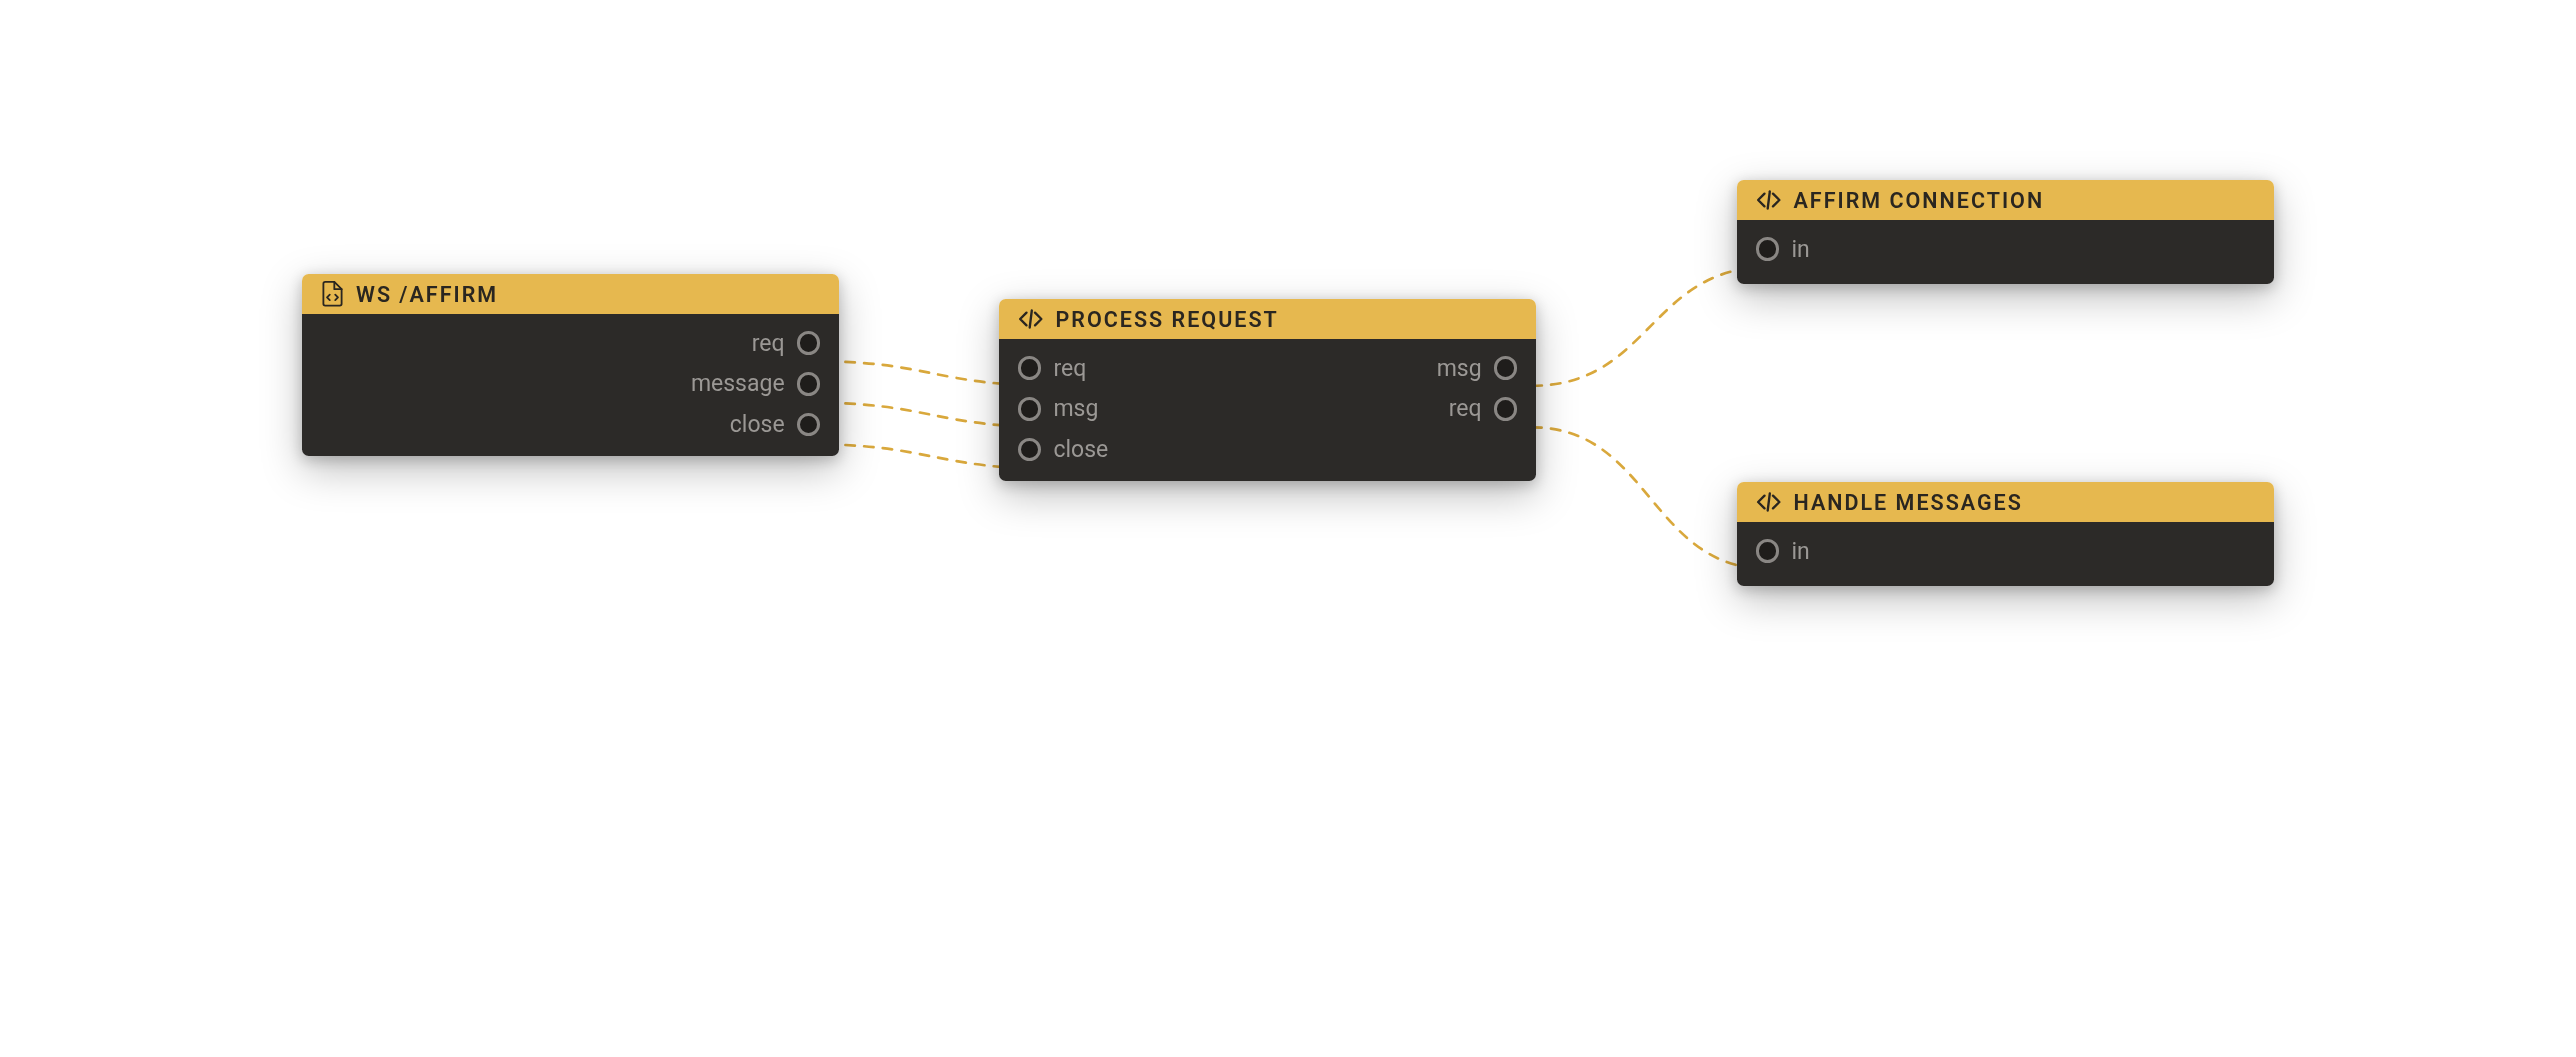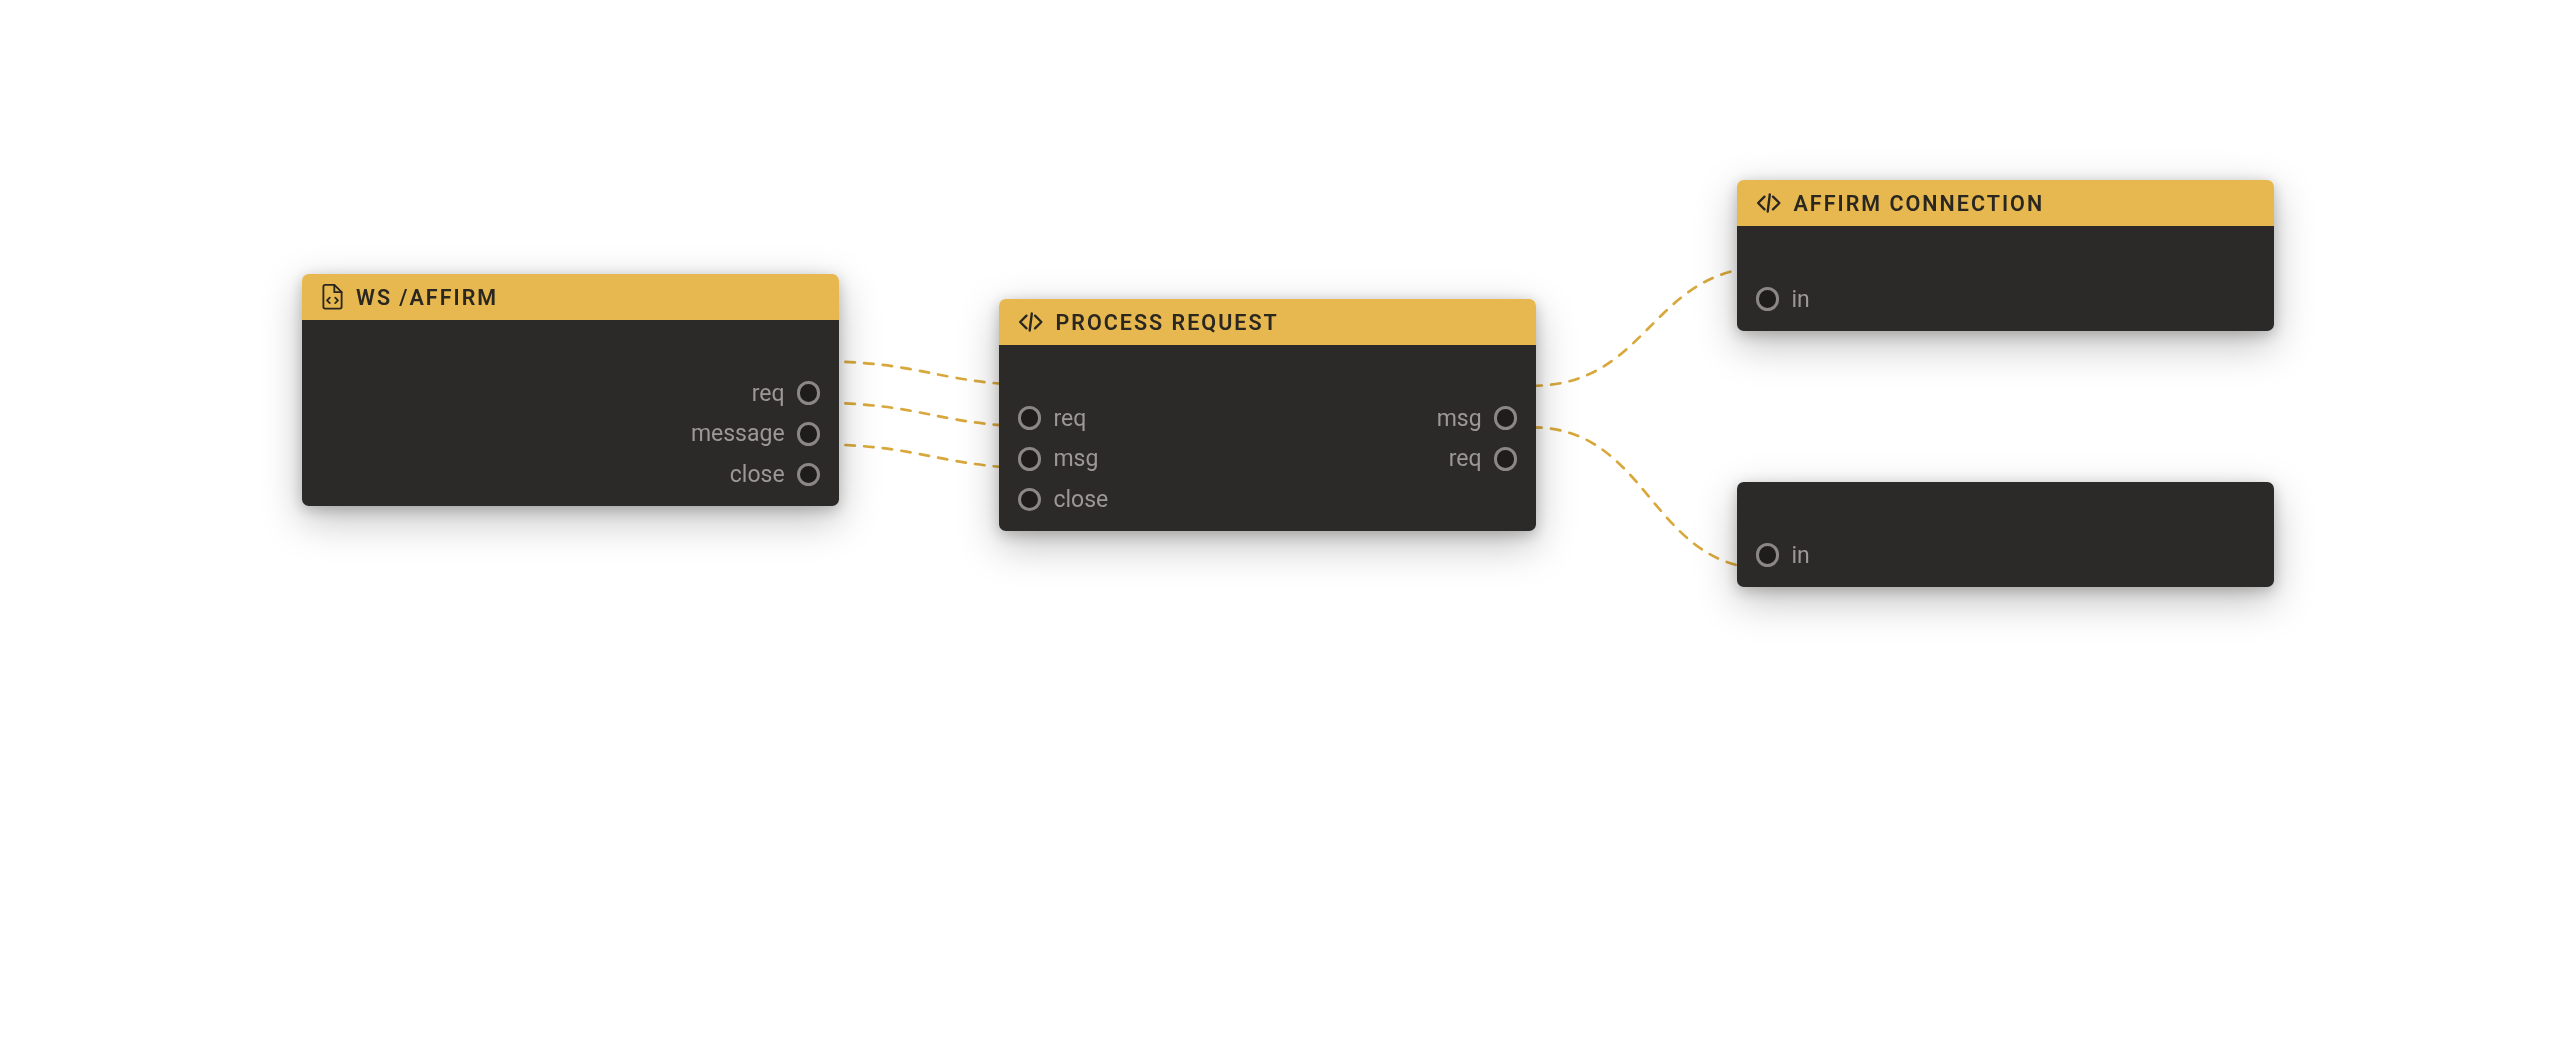--- a/index.html
+++ b/index.html
@@ -9,23 +9,23 @@
     --port-fg:#9b9895;
     --port-ring:#8a8784;
     --wire:#d9a83c;
     --node-radius:6.7px;
   }
   html,body{margin:0;padding:0;width:100%;height:100%;background:#ffffff;font-family:-apple-system,BlinkMacSystemFont,"Segoe UI",Roboto,Helvetica,Arial,sans-serif;}
   .canvas{position:relative;width:2576px;height:1058px;}
   svg.wires{position:absolute;inset:0;width:100%;height:100%;pointer-events:none;}
 
   .node{position:absolute;border-radius:var(--node-radius);overflow:hidden;box-shadow:0 13.4px 40px rgba(0,0,0,0.25),0 3.4px 13.4px rgba(0,0,0,0.20);}
-  .node-header{background:var(--header-bg);color:var(--header-fg);display:flex;align-items:center;gap:12px;padding:0 19px;height:46px;font-weight:600;letter-spacing:2px;font-size:21.5px;}
+  .node-header{background:var(--header-bg);color:var(--header-fg);display:flex;align-items:center;gap:12px;padding:0 19px;height:40px;font-weight:600;letter-spacing:2px;font-size:21.5px;}
   .node-body{background:var(--body-bg);padding:17.4px 19px 20px;display:flex;justify-content:space-between;gap:27px;min-height:27px;}
-  .ports{display:flex;flex-direction:column;gap:17.4px;margin-top:44px;}
+  .ports{display:flex;flex-direction:column;gap:17.4px;}
   .ports.in{align-items:flex-start;}
   .ports.out{align-items:flex-end;}
   .port{display:flex;align-items:center;gap:12px;color:var(--port-fg);font-size:23px;line-height:1;}
   .port .ring{width:17.4px;height:17.4px;border:3.4px solid var(--port-ring);border-radius:50%;background:#1f1d1b;flex:0 0 auto;}
   .ports.out .port{flex-direction:row;}
   .ports.out .port .ring{order:2;}
   .ports.in .port .ring{order:-1;}
 
   .hdr-icon{display:inline-flex;align-items:center;justify-content:center;}
 </style>
@@ -123,20 +123,30 @@
         <div class="ports in">
           <div class="port">
             <span class="ring"></span>
             <span>in</span>
           </div>
         </div>
         <div class="ports out"></div>
       </div>
     </div>
     <div class="node" style="left: 1737px; top: 482px; width: 537px;">
+      <div class="node-header">
+        <span class="hdr-icon">
+          <svg width="25.5" height="20" viewBox="0 0 24 18" fill="none" stroke="currentColor" stroke-width="2.2" stroke-linecap="round" stroke-linejoin="round">
+            <polyline points="8 3 2 9 8 15"></polyline>
+            <polyline points="16 3 22 9 16 15"></polyline>
+            <line x1="13" y1="1" x2="11" y2="17"></line>
+          </svg>
+        </span>
+        <span>HANDLE MESSAGES</span>
+      </div>
       <div class="node-body">
         <div class="ports in">
           <div class="port">
             <span class="ring"></span>
             <span>in</span>
           </div>
         </div>
         <div class="ports out"></div>
       </div>
     </div>

